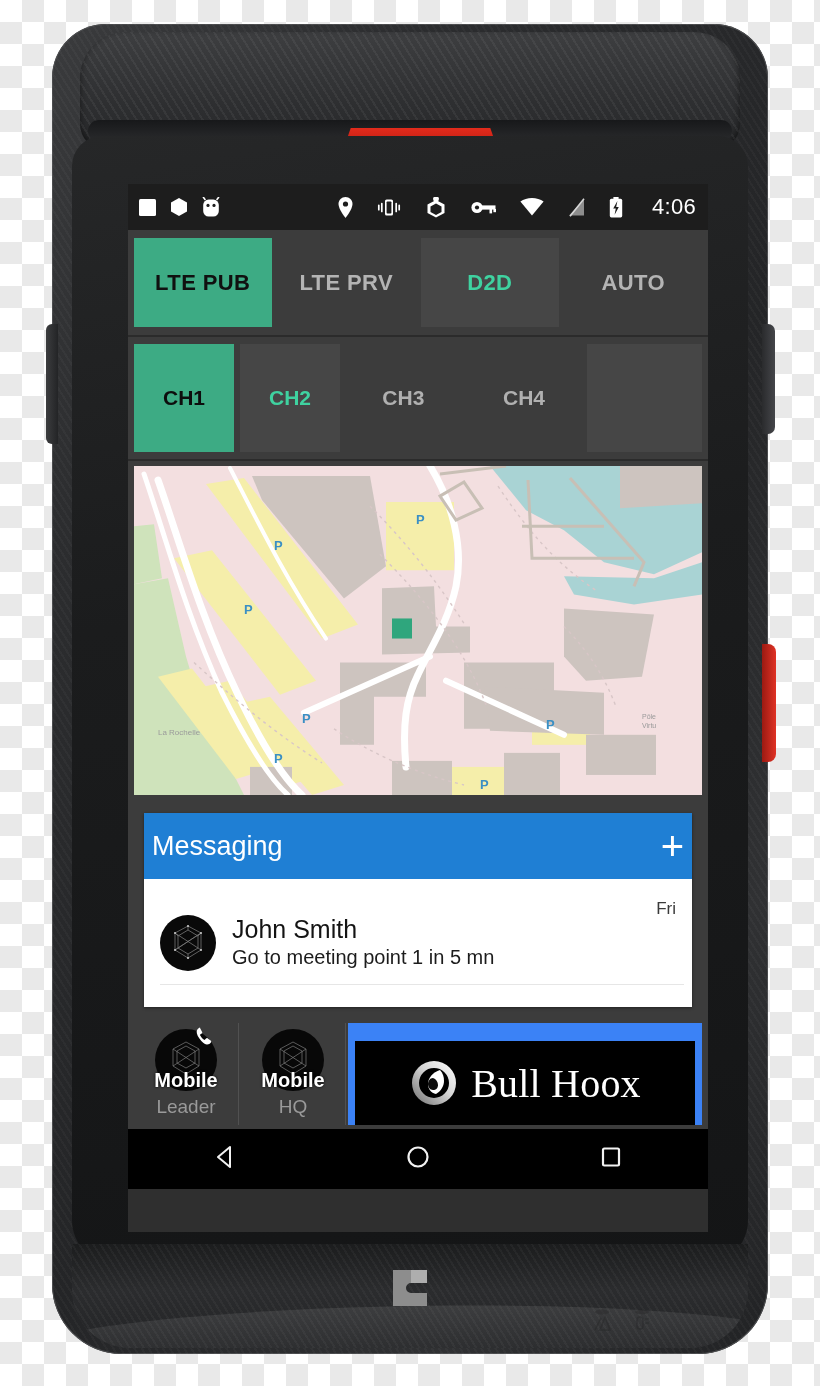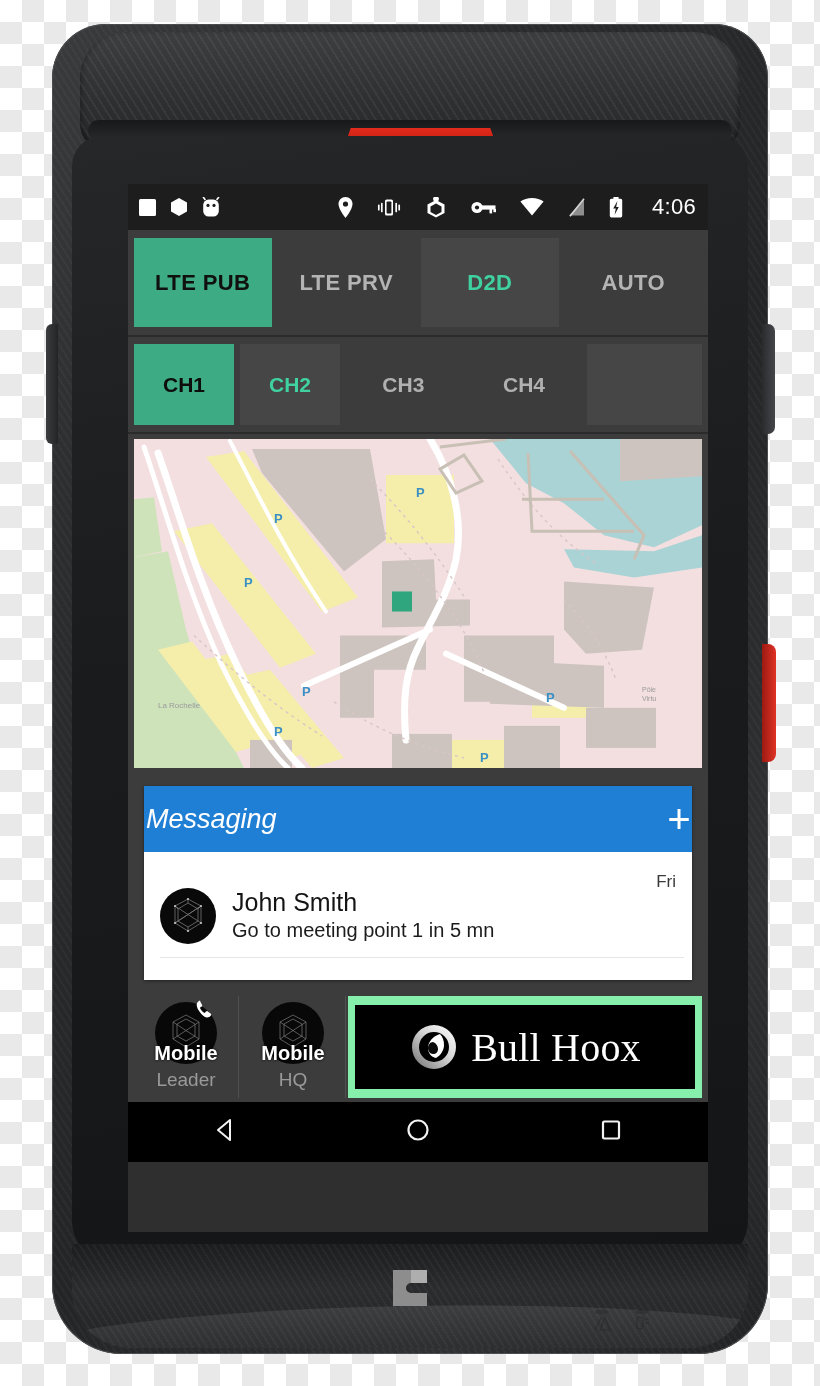--- a/index.html
+++ b/index.html
@@ -69,59 +69,59 @@
   
   .mode-row{display:flex;height:107px;background:#3c3c3c;
     border-bottom:2px solid #2b2b2b;box-sizing:border-box;padding:8px 6px;gap:6px;justify-content:center;}
   .mode-cell{flex:1;display:flex;align-items:center;justify-content:center;
     font-size:22px;font-weight:bold;letter-spacing:.4px;}
   .mode-cell.sel{background:#3dab84;color:#101010;}
   .mode-cell.active{background:#464646;color:#3fd2a0;}
   .mode-cell.idle{color:#b4b4b4;font-weight:bold;}
 
   
-  .chan-row{display:flex;height:97px;background:#3c3c3c;
+  .chan-row{display:flex;height:124px;background:#3c3c3c;
     border-bottom:2px solid #2b2b2b;box-sizing:border-box;padding:7px 6px;gap:6px;}
   .chan-cell{flex:1;display:flex;align-items:center;justify-content:center;
     font-size:21px;font-weight:bold;}
   .chan-cell.sel{background:#3dab84;color:#0d0d0d;max-width:100px;}
   .chan-cell.active{background:#464646;color:#3fd2a0;max-width:100px;}
   .chan-cell.idle{color:#b0b0b0;}
   .chan-cell.blank{background:#464646;max-width:145px;}
 
   
   .map-wrap{height:338px;background:#3c3c3c;padding:5px 6px 4px 6px;box-sizing:border-box;}
   .map{position:relative;width:100%;height:100%;overflow:hidden;background:#f2dfe0;}
   .map svg{display:block;width:100%;height:100%;}
 
   
   .msg-area{height:220px;background:#3c3c3c;padding:14px 16px 12px 16px;box-sizing:border-box;}
   .msg-card{background:#fff;height:100%;box-shadow:0 1px 3px rgba(0,0,0,.45);display:flex;flex-direction:column;}
-  .msg-head{background:#1f7fd4;height:66px;display:flex;align-items:center;padding:0 2px;box-sizing:border-box;font-style:italic;}
+  .msg-head{background:#1f7fd4;height:66px;display:flex;align-items:center;padding:0 8px;box-sizing:border-box;}
   .msg-title{color:#fff;font-size:27px;font-weight:normal;}
   .msg-plus{margin-left:auto;color:#fff;font-size:40px;line-height:30px;font-weight:300;}
   .msg-row{flex:1;display:flex;align-items:flex-start;padding:36px 16px 0 16px;box-sizing:border-box;position:relative;}
   .avatar{width:56px;height:56px;border-radius:50%;background:#090909;flex:none;
     display:flex;align-items:center;justify-content:center;}
   .msg-texts{margin-left:16px;}
   .msg-name{font-size:25px;color:#141414;line-height:1.12;}
   .msg-sub{font-size:20px;color:#1c1c1c;margin-top:3px;}
   .msg-time{position:absolute;right:16px;top:20px;font-size:17px;color:#3a3a3a;}
   .msg-divider{position:absolute;left:16px;right:8px;bottom:22px;height:1px;background:#e6e6e6;}
 
   
   .dock{height:110px;background:#3c3c3c;display:flex;padding:4px 6px 4px 6px;box-sizing:border-box;gap:2px;}
   .contact{width:105px;background:#3c3c3c;border-right:1px solid #515151;
     display:flex;flex-direction:column;align-items:center;justify-content:flex-start;padding-top:6px;box-sizing:border-box;}
   .contact-ic{position:relative;width:62px;height:62px;border-radius:50%;background:#080808;
     display:flex;align-items:center;justify-content:center;}
   .contact-l1{font-size:20px;color:#fff;font-weight:bold;margin-top:-22px;position:relative;z-index:3;
     text-shadow:0 0 3px #000;}
   .contact-l2{font-size:19px;color:#9a9a9a;margin-top:4px;}
-  .brand{flex:1;background:#86efac;display:flex;align-items:center;justify-content:center;}
+  .brand{flex:1;background:#3b82f6;display:flex;align-items:flex-end;justify-content:center;}
   .brand-inner{background:#000;width:96%;height:84px;display:flex;align-items:center;justify-content:center;gap:12px;}
   .brand-text{color:#fff;font-family:"Liberation Serif",serif;font-size:40px;letter-spacing:.2px;}
 
   
   .navbar{height:60px;background:#000;display:flex;align-items:center;justify-content:space-around;}
 
   
   .chin{position:absolute;left:20px;top:1220px;width:676px;height:104px;
     background:linear-gradient(180deg,#1c1d1e 0%,#2b2c2e 45%,#232426 100%);
     border-radius:0 0 58px 58px;overflow:hidden;}

